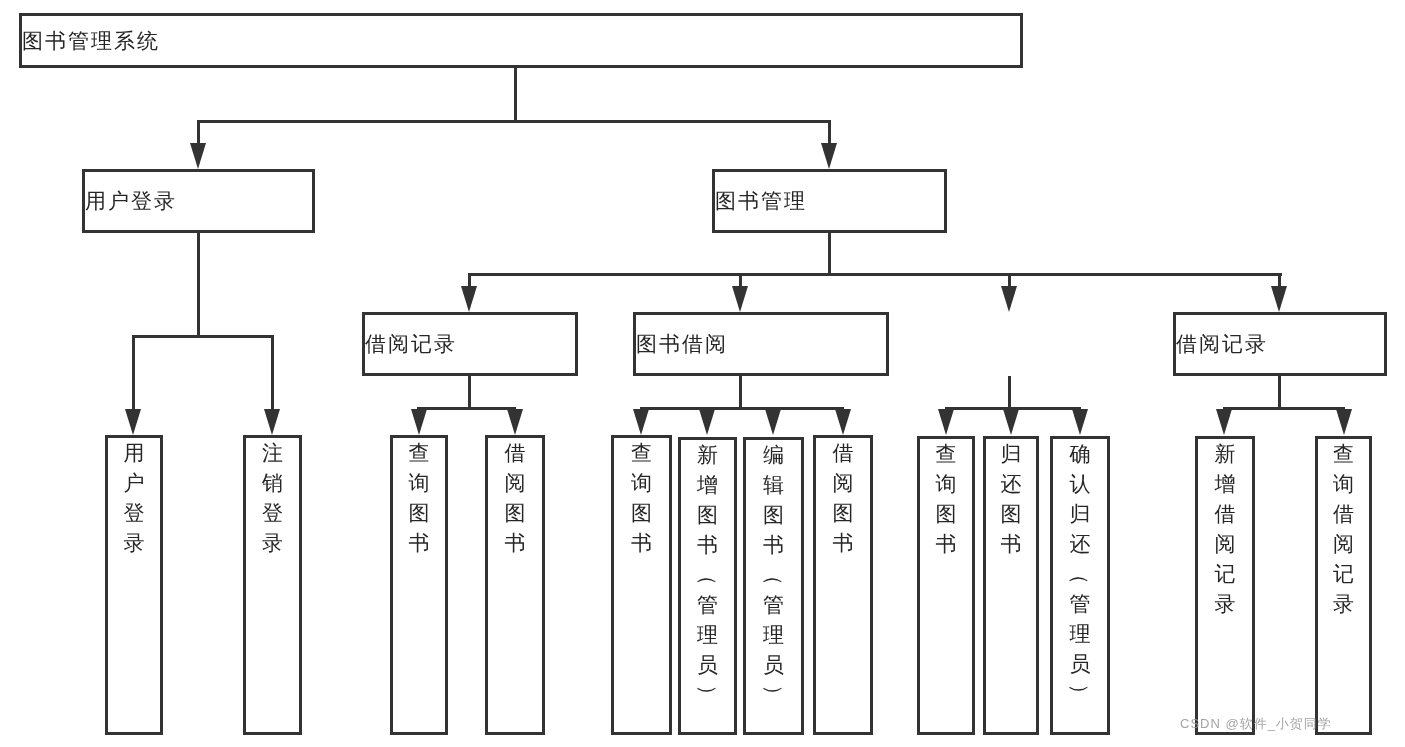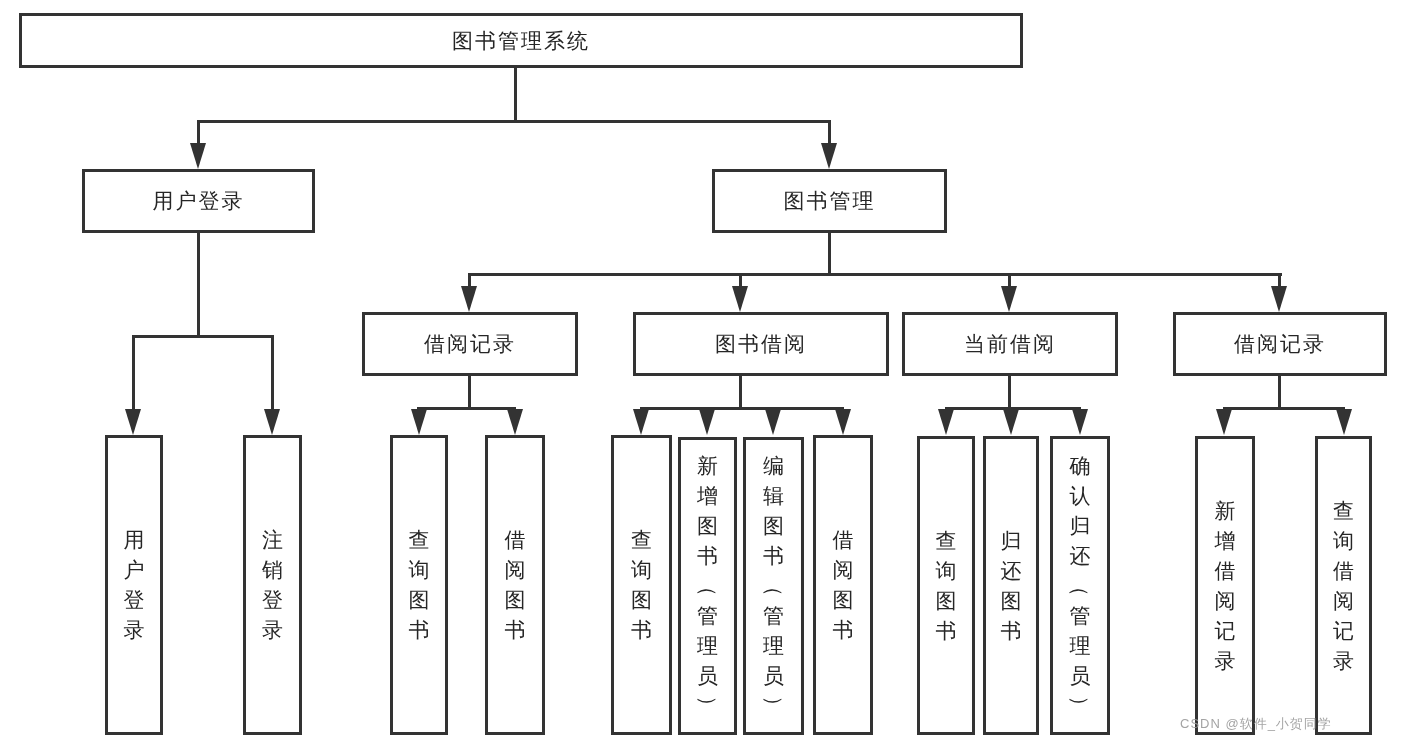--- a/index.html
+++ b/index.html
@@ -18,21 +18,21 @@
     font-family: "Liberation Sans", "DejaVu Sans", sans-serif;
     color: var(--text);
   }
   .box {
     position: absolute;
     box-sizing: border-box;
     border: 3px solid var(--line);
     background: var(--boxbg);
     display: flex;
     align-items: center;
-    justify-content: center;
+    justify-content: flex-start;
   }
   .hbox { font-size: 21px; letter-spacing: 2px; }
   .vbox { flex-direction: column; }
   .vchar {
     height: 30px;
     line-height: 30px;
     font-size: 21px;
     text-align: center;
     width: 100%;
   }
@@ -97,23 +97,20 @@
   <div class="arrow" style="left:1001px; top:286px;"></div>
   <div class="line" style="left:1278px; top:273px; width:3px; height:18px;"></div>
   <div class="arrow" style="left:1271px; top:286px;"></div>
 
   <div class="box hbox" style="left:362px; top:312px; width:216px; height:64px;">
     <span>借阅记录</span>
   </div>
   <div class="box hbox" style="left:633px; top:312px; width:256px; height:64px;">
     <span>图书借阅</span>
   </div>
-  <div class="box hbox" style="left:902px; top:312px; width:216px; height:64px;">
-    <span>当前借阅</span>
-  </div>
   <div class="box hbox" style="left:1173px; top:312px; width:214px; height:64px;">
     <span>借阅记录</span>
   </div>
 
   <div class="line" style="left:468px; top:376px; width:3px; height:31px;"></div>
   <div class="line" style="left:417px; top:407px; width:99px; height:3px;"></div>
   <div class="arrow" style="left:411px; top:409px;"></div>
   <div class="arrow" style="left:507px; top:409px;"></div>
 
   <div class="line" style="left:739px; top:376px; width:3px; height:32px;"></div>

